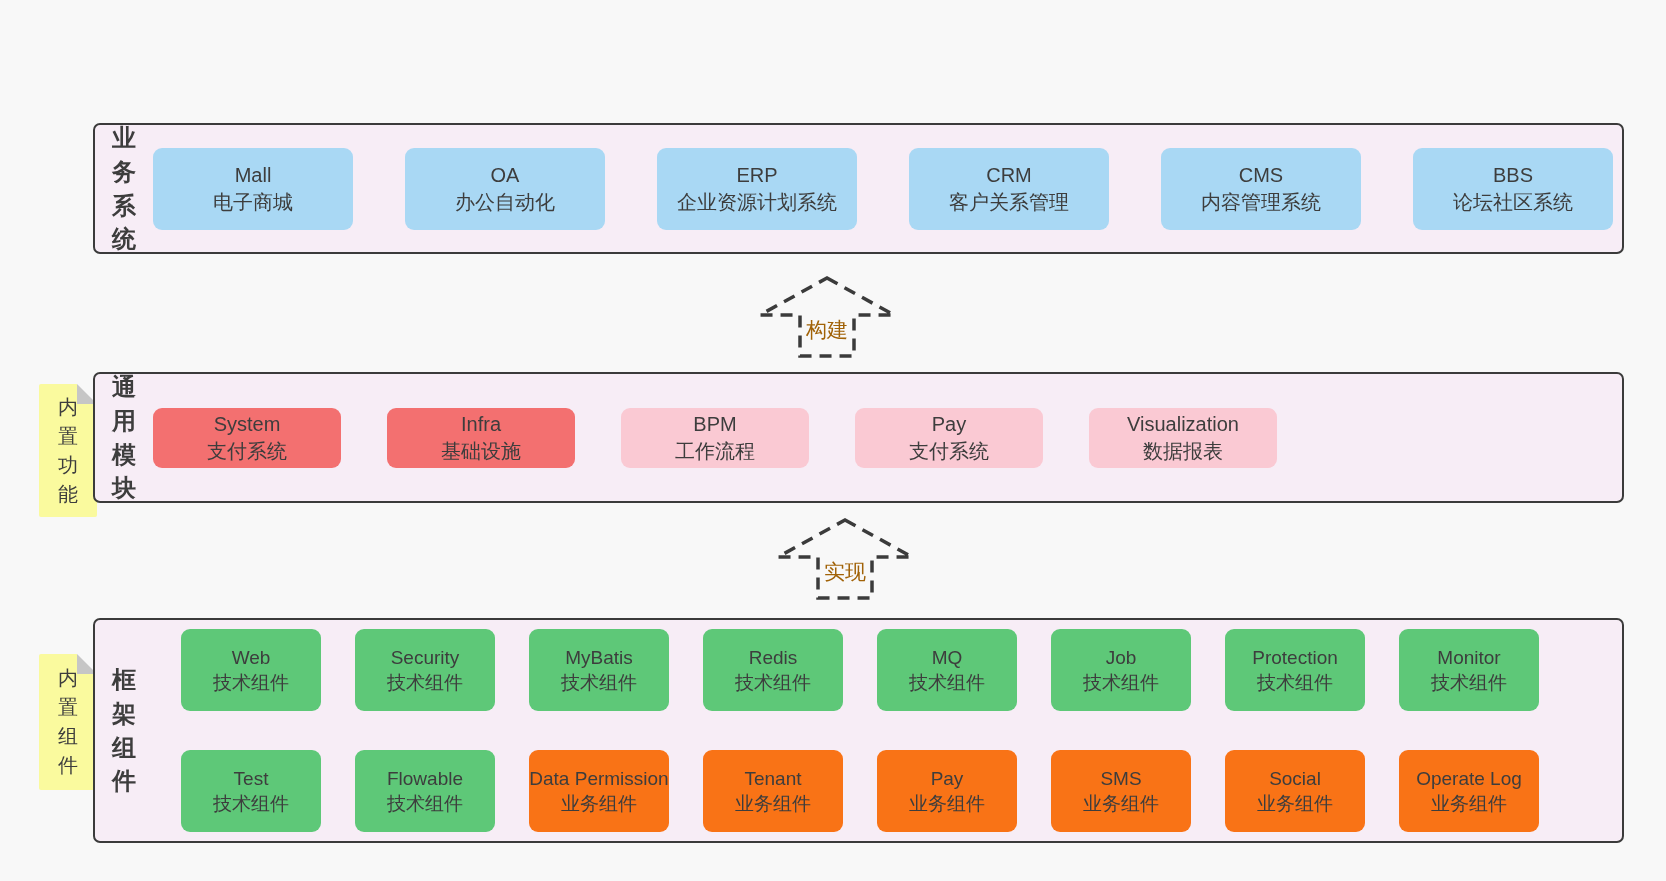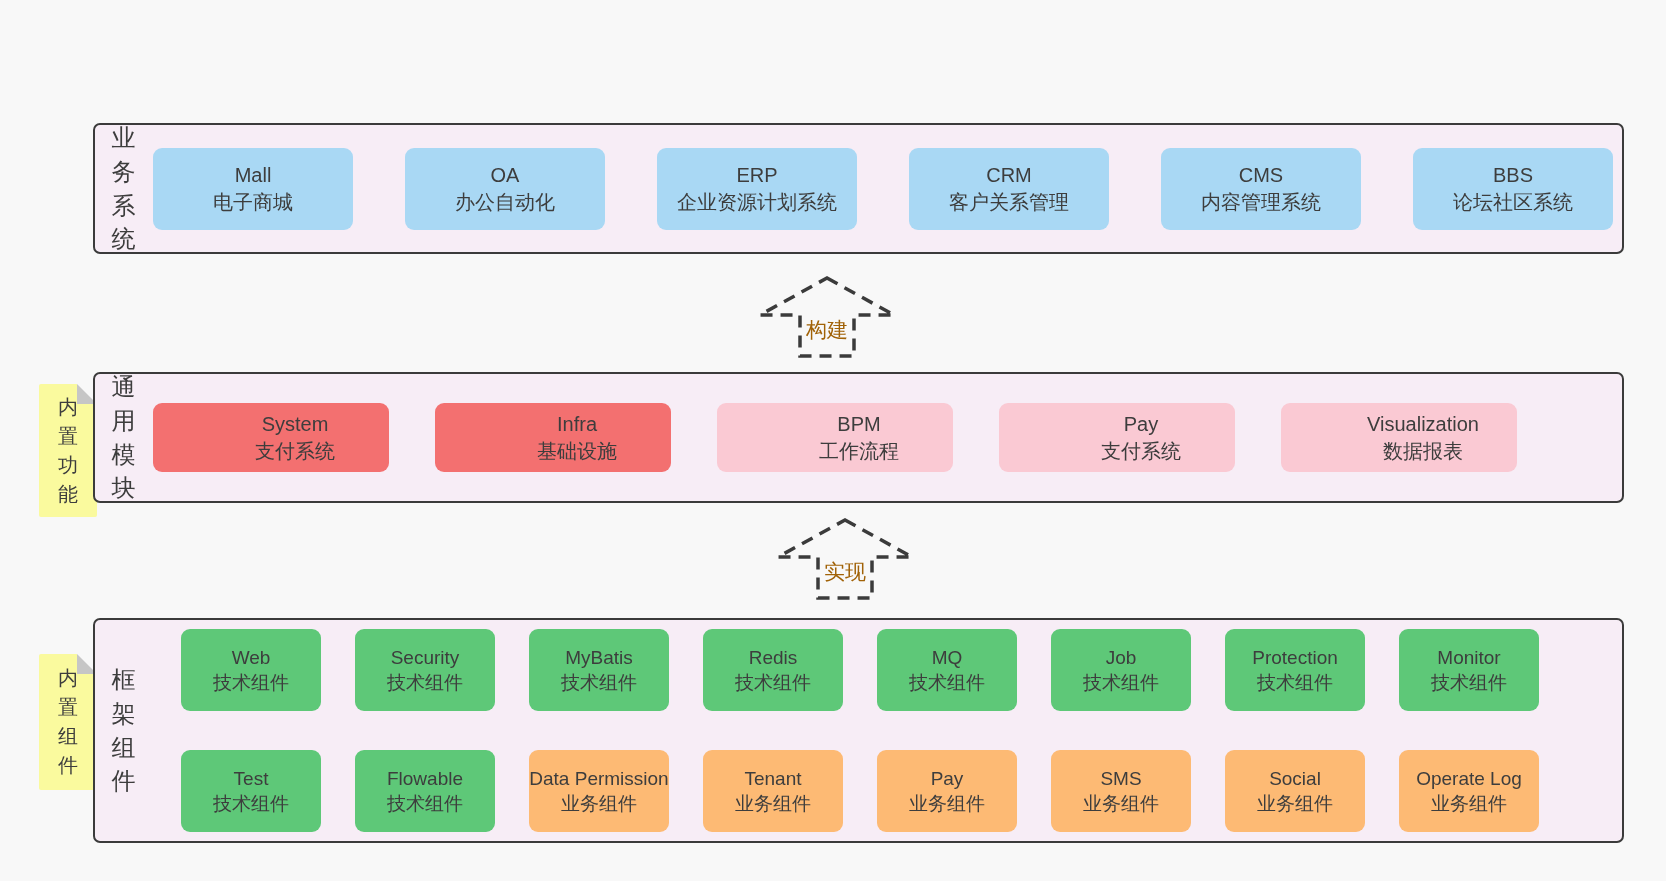--- a/index.html
+++ b/index.html
@@ -17,42 +17,42 @@
   #panel-business{top:123px;height:131px;}
   #panel-modules{top:372px;height:131px;}
   #panel-components{top:618px;height:225px;}
 
   .side-label{
     width:58px;flex:0 0 58px;display:flex;align-items:center;justify-content:center;
     font-size:24px;
   }
   .side-label span{
     display:inline-block;width:1.05em;word-break:break-all;
-    line-height:1.4;
+    line-height:1.4;text-align:center;font-weight:bold;
   }
 
   .boxes{flex:1;display:flex;align-items:center;}
   .boxes.g52{gap:52px;}
   .boxes.g46{gap:46px;}
   .boxes.g34{gap:34px;padding-left:28px;}
   .rows{flex:1;display:flex;flex-direction:column;justify-content:center;gap:22px;}
 
   .box{
     border-radius:9px;display:flex;flex-direction:column;align-items:center;
     justify-content:center;text-align:center;line-height:1.32;flex:0 0 auto;
   }
   .bx200{width:200px;height:82px;font-size:20px;}
-  .bx188{width:188px;height:69px;font-size:20px;padding-left:48px;}
+  .bx188{width:188px;height:60px;font-size:20px;}
   .bx140{width:140px;height:82px;font-size:19px;}
 
   .blue{background:#a9d8f4;text-align:right;}
   .red{background:#f37070;}
   .pink{background:#fac9d3;}
   .green{background:#5ec878;}
-  .lightgreen{background:#fdba74;}
+  .lightgreen{background:#f97316;}
 
   .tab{
     position:absolute;left:39px;width:58px;box-sizing:border-box;z-index:1;
     background:#fafa9e;display:flex;align-items:center;justify-content:center;
     font-size:20px;border-radius:2px;
   }
   #tab-features{top:384px;height:133px;}
   #tab-components{top:654px;height:136px;}
   .tab span{
     display:inline-block;width:1.05em;word-break:break-all;

